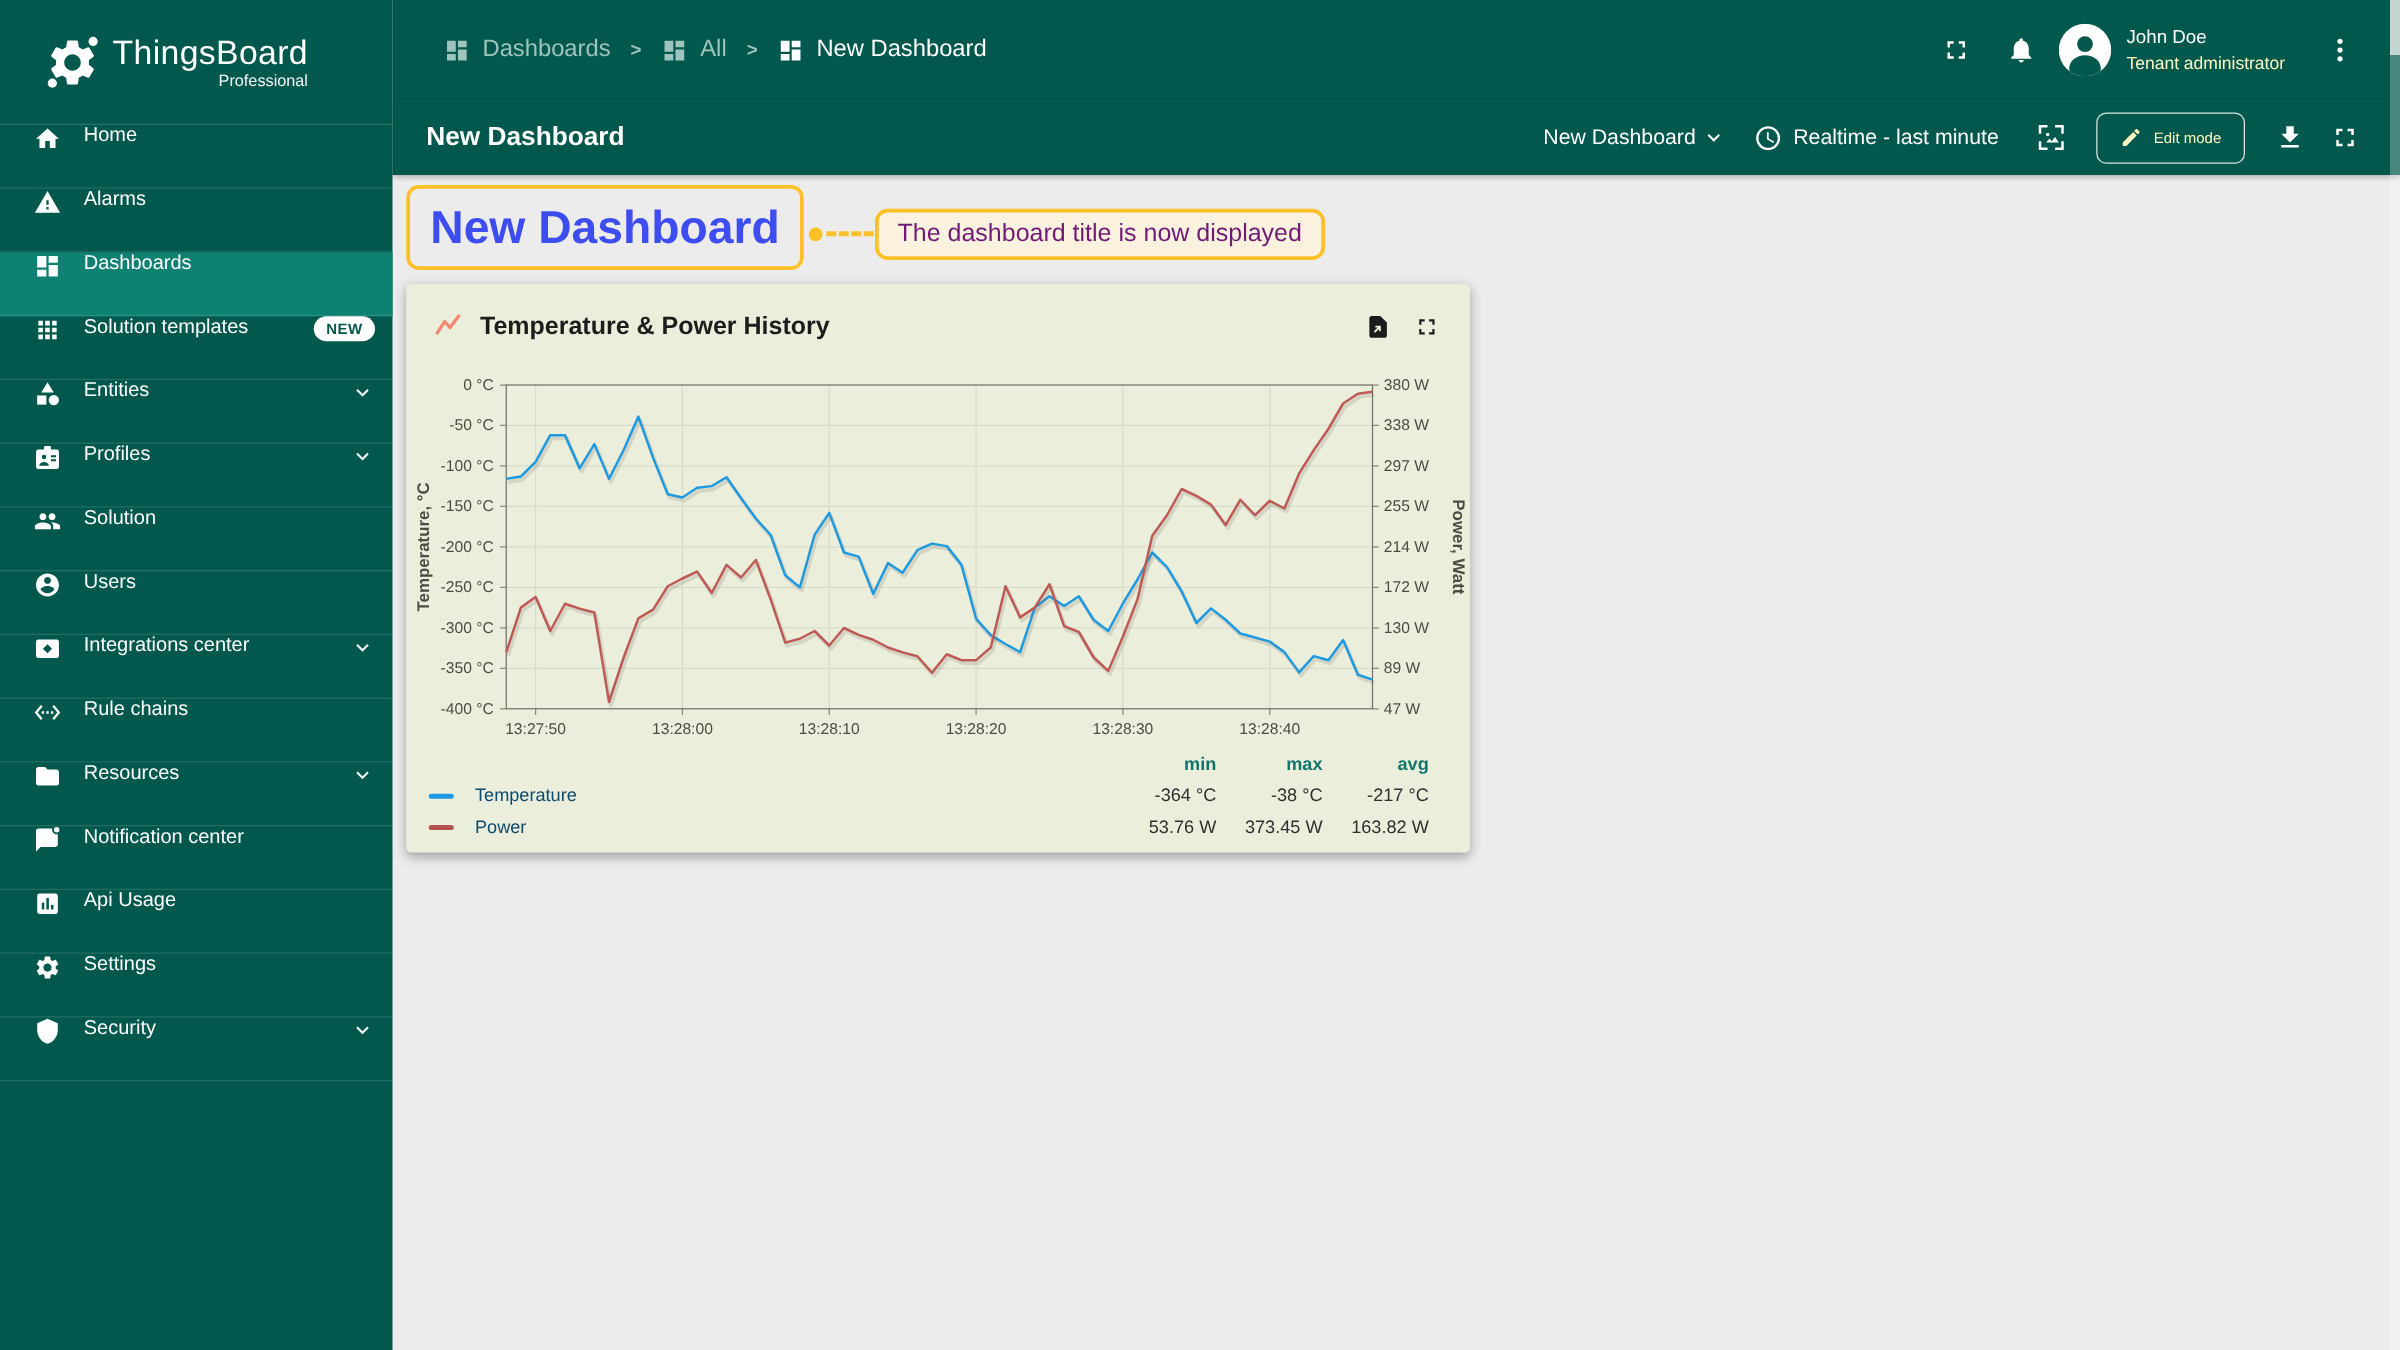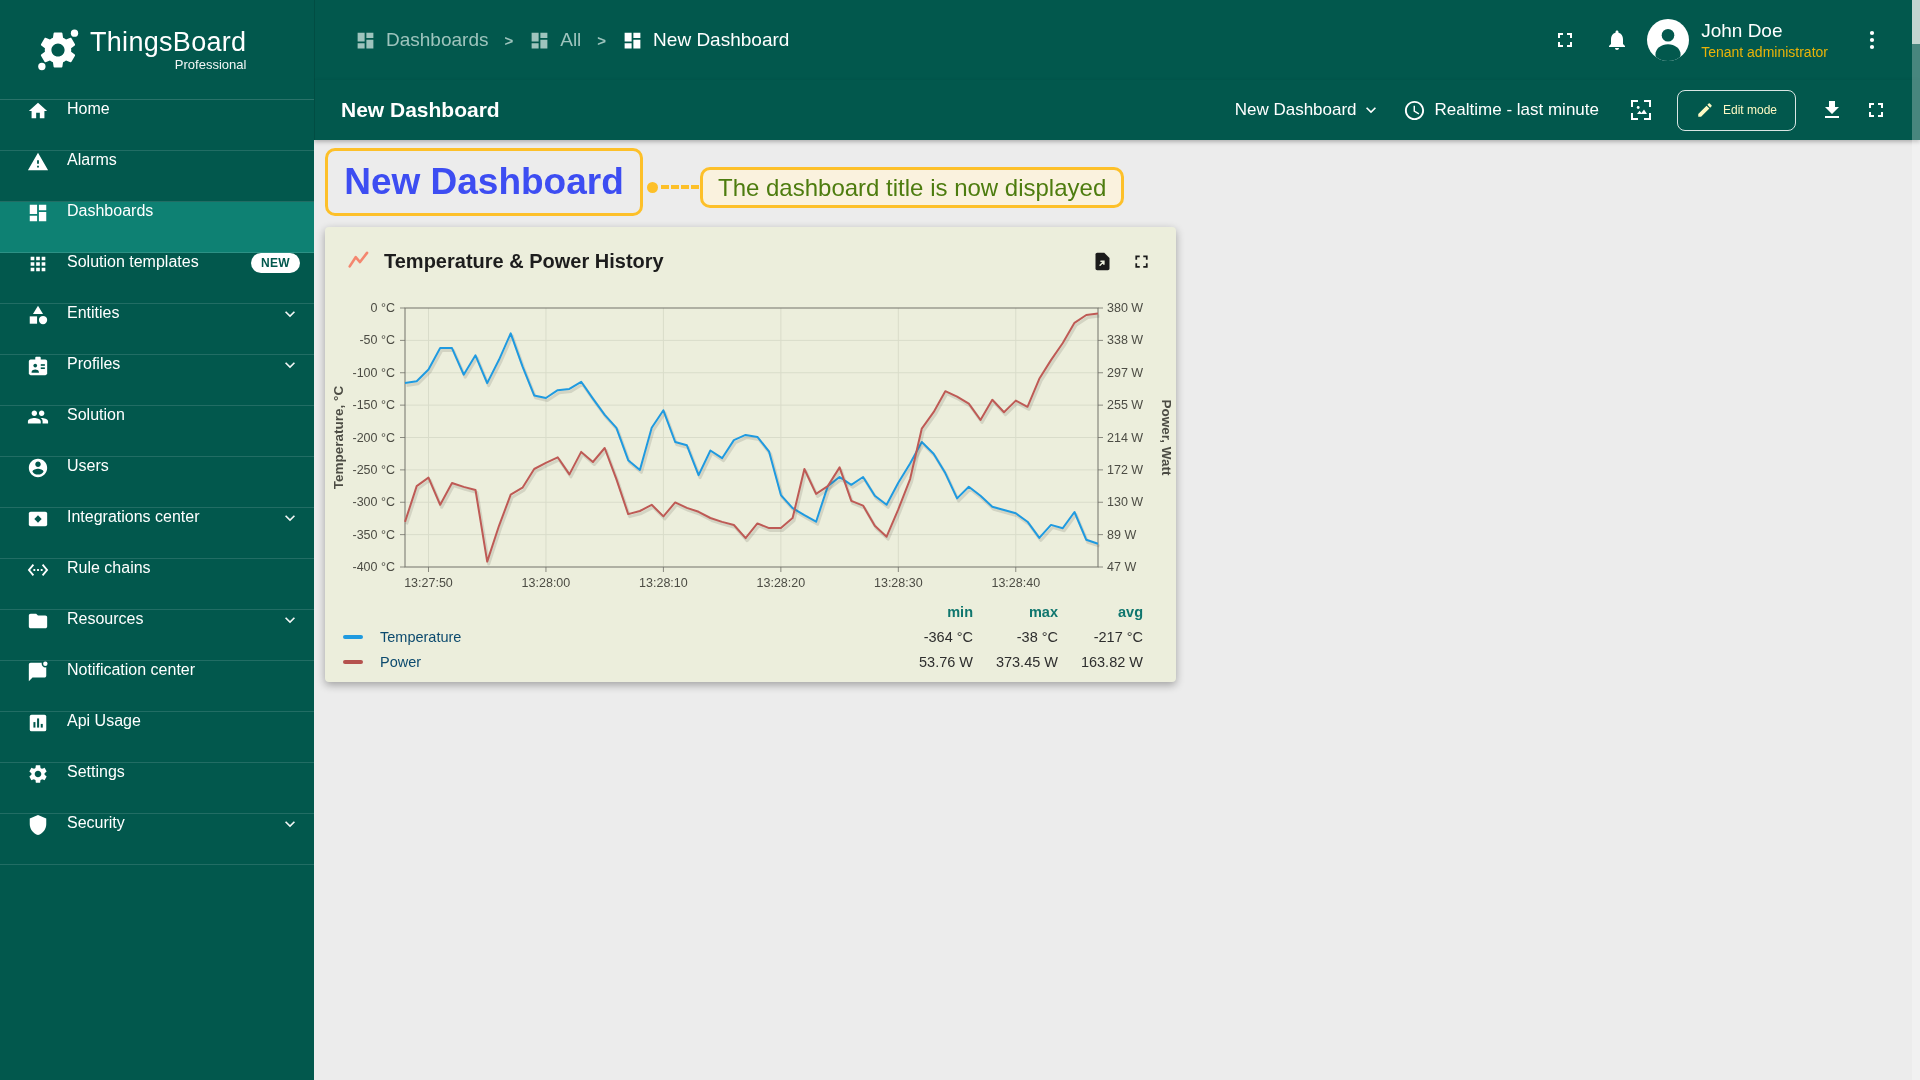--- a/index.html
+++ b/index.html
@@ -30,39 +30,39 @@
   .breadcrumb{display:flex;align-items:center;margin-left:40px;font-size:19px}
   .crumb{display:flex;align-items:center;gap:10px;color:#9EC4BD;cursor:pointer}
   .crumb .icn{width:21px;height:21px}
   .crumb.current{color:#fff}
   .crumb-sep{color:#9EC4BD;font-size:15px;font-weight:700;margin:0 16px}
   .topbar-right{margin-left:auto;display:flex;align-items:center;gap:8px;margin-right:26px}
   .icon-btn{width:44px;height:44px;display:flex;align-items:center;justify-content:center;border-radius:50%;cursor:pointer}
   .icon-btn .icn{width:24px;height:24px}
   .avatar{width:42px;height:42px;cursor:pointer}
   .user-meta{margin:0 14px 0 4px;line-height:1.35}
-  .user-name{font-size:19px}
-  .user-role{font-size:14px;color:#eab308}
+  .user-name{font-size:15px}
+  .user-role{font-size:14px;color:#fef9c3}
 
   .toolbar{position:absolute;left:314px;right:0;top:80px;height:60px;background:#02584D;display:flex;align-items:center;color:#fff;z-index:4;border-left:1px solid rgba(0,0,0,.12);box-sizing:border-box;box-shadow:0 2px 4px rgba(0,0,0,.25)}
   .page-title{font-size:21px;font-weight:700;margin-left:26px}
   .toolbar-right{margin-left:auto;display:flex;align-items:center;margin-right:22px}
   .state-selector{display:flex;align-items:center;gap:4px;font-size:17px;margin-right:22px;cursor:pointer}
   .state-selector .icn{width:20px;height:20px}
   .timewindow{display:flex;align-items:center;gap:9px;font-size:17px;margin-right:20px;cursor:pointer}
   .timewindow .icn{width:23px;height:23px}
   .edit-btn{display:flex;align-items:center;gap:9px;border:1px solid rgba(255,255,255,.85);border-radius:8px;height:41px;padding:0 18px;font-size:12px;font-weight:500;margin:0 14px;cursor:pointer;background:transparent;color:#fef9c3}
   .edit-btn .icn{width:18px;height:18px}
 
   
   .title-box{position:absolute;left:325px;top:148px;width:318px;height:68px;border:3px solid #FDC029;border-radius:10px;display:flex;align-items:center;justify-content:center;box-sizing:border-box;z-index:2}
   .title-text{font-size:37px;font-weight:700;color:#3D4DF2;white-space:nowrap}
   .conn-dot{position:absolute;left:647px;top:182px;width:11px;height:11px;border-radius:50%;background:#FDC029;z-index:2}
   .conn-dash{position:absolute;left:661px;top:185px;width:38px;height:0;border-top:4px dashed #FDC029;z-index:2}
-  .tooltip-box{position:absolute;left:700px;top:167px;height:41px;border:3px solid #FDC029;border-radius:10px;background:#FAF2DE;display:flex;align-items:center;padding:0 15px;font-size:24px;color:#4d7c0f;box-sizing:border-box;white-space:nowrap;z-index:2}
+  .tooltip-box{position:absolute;left:700px;top:167px;height:41px;border:3px solid #FDC029;border-radius:10px;background:#FAF2DE;display:flex;align-items:center;padding:0 15px;font-size:20px;color:#701a75;box-sizing:border-box;white-space:nowrap;z-index:2}
 
   
   .widget{position:absolute;left:325px;top:227px;width:851px;height:455px;background:#ECEEDC;border-radius:4px;box-shadow:0 3px 9px rgba(0,0,0,.32)}
   .widget-header{display:flex;align-items:center;padding:21px 24px 0 22px}
   .w-icon{width:26px;height:26px;margin-right:11px}
   .w-title{font-size:20px;font-weight:700;color:#1d1d1d;flex:1}
   .w-actions{display:flex;align-items:center}
   .w-actions .icn{width:21px;height:21px;color:#1b1b1b;margin-left:18px;cursor:pointer}
   #chart{position:absolute;left:0;top:60px;width:851px;height:302px}
   #chart text{font-family:"Liberation Sans",sans-serif}

